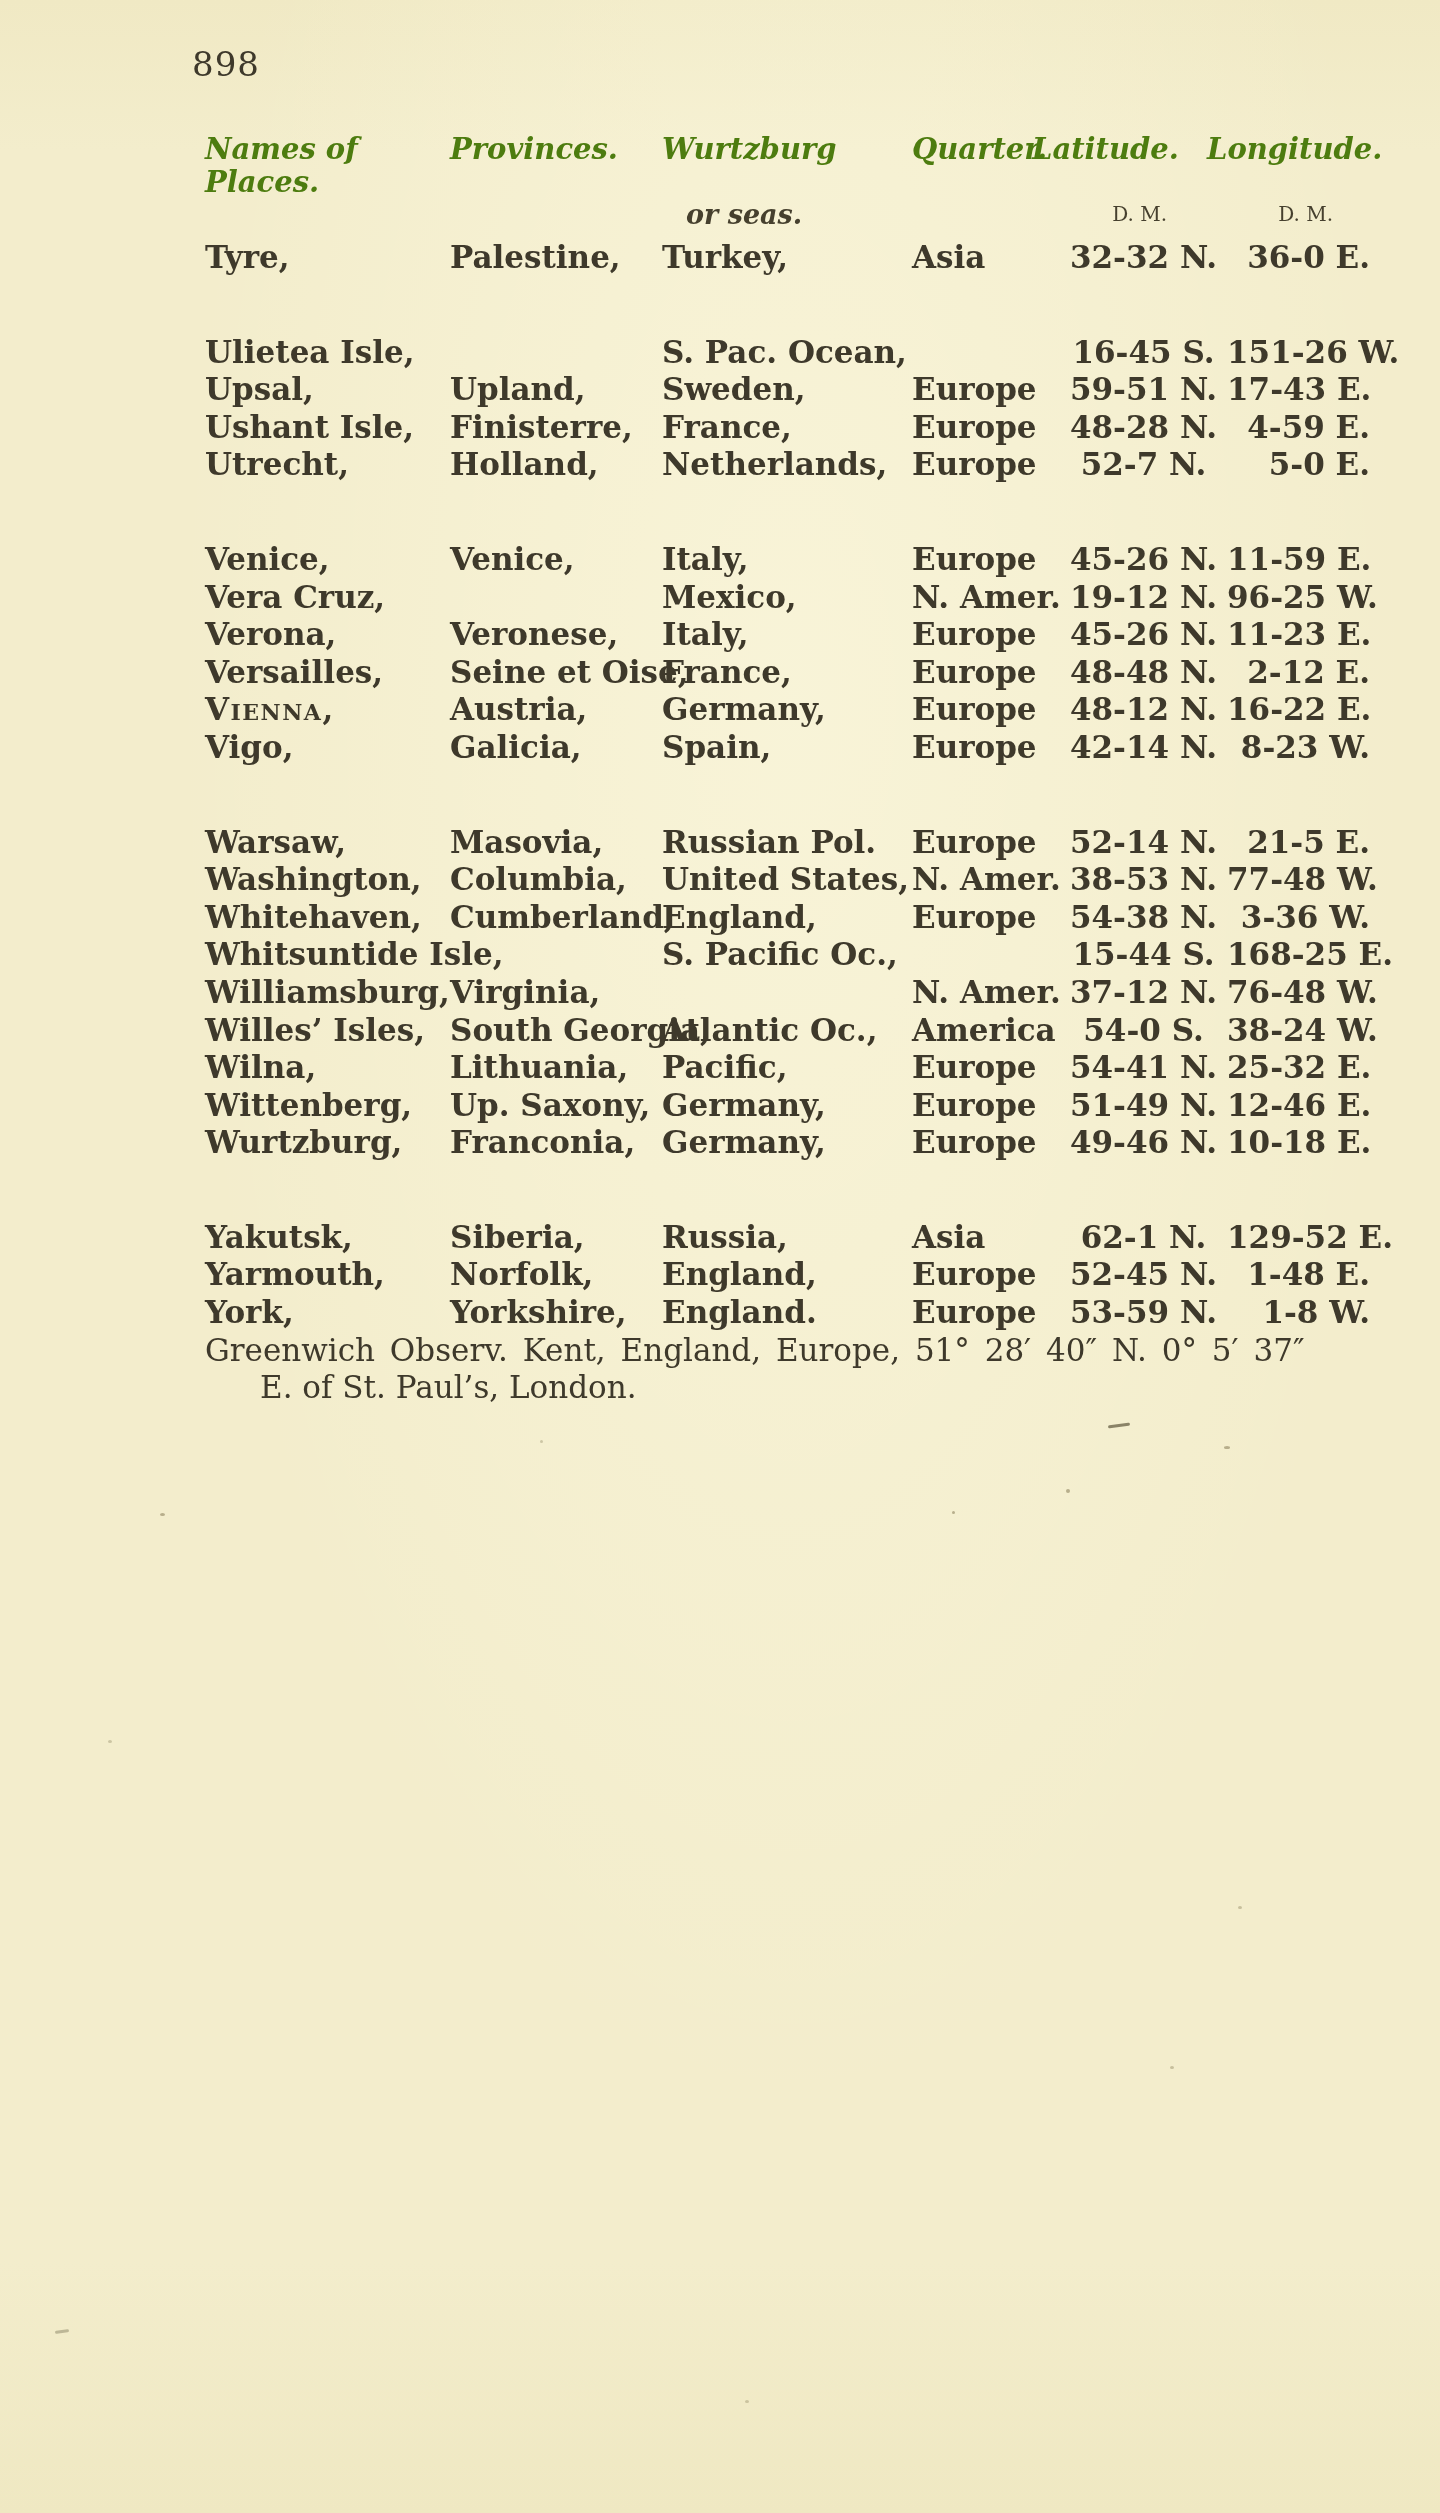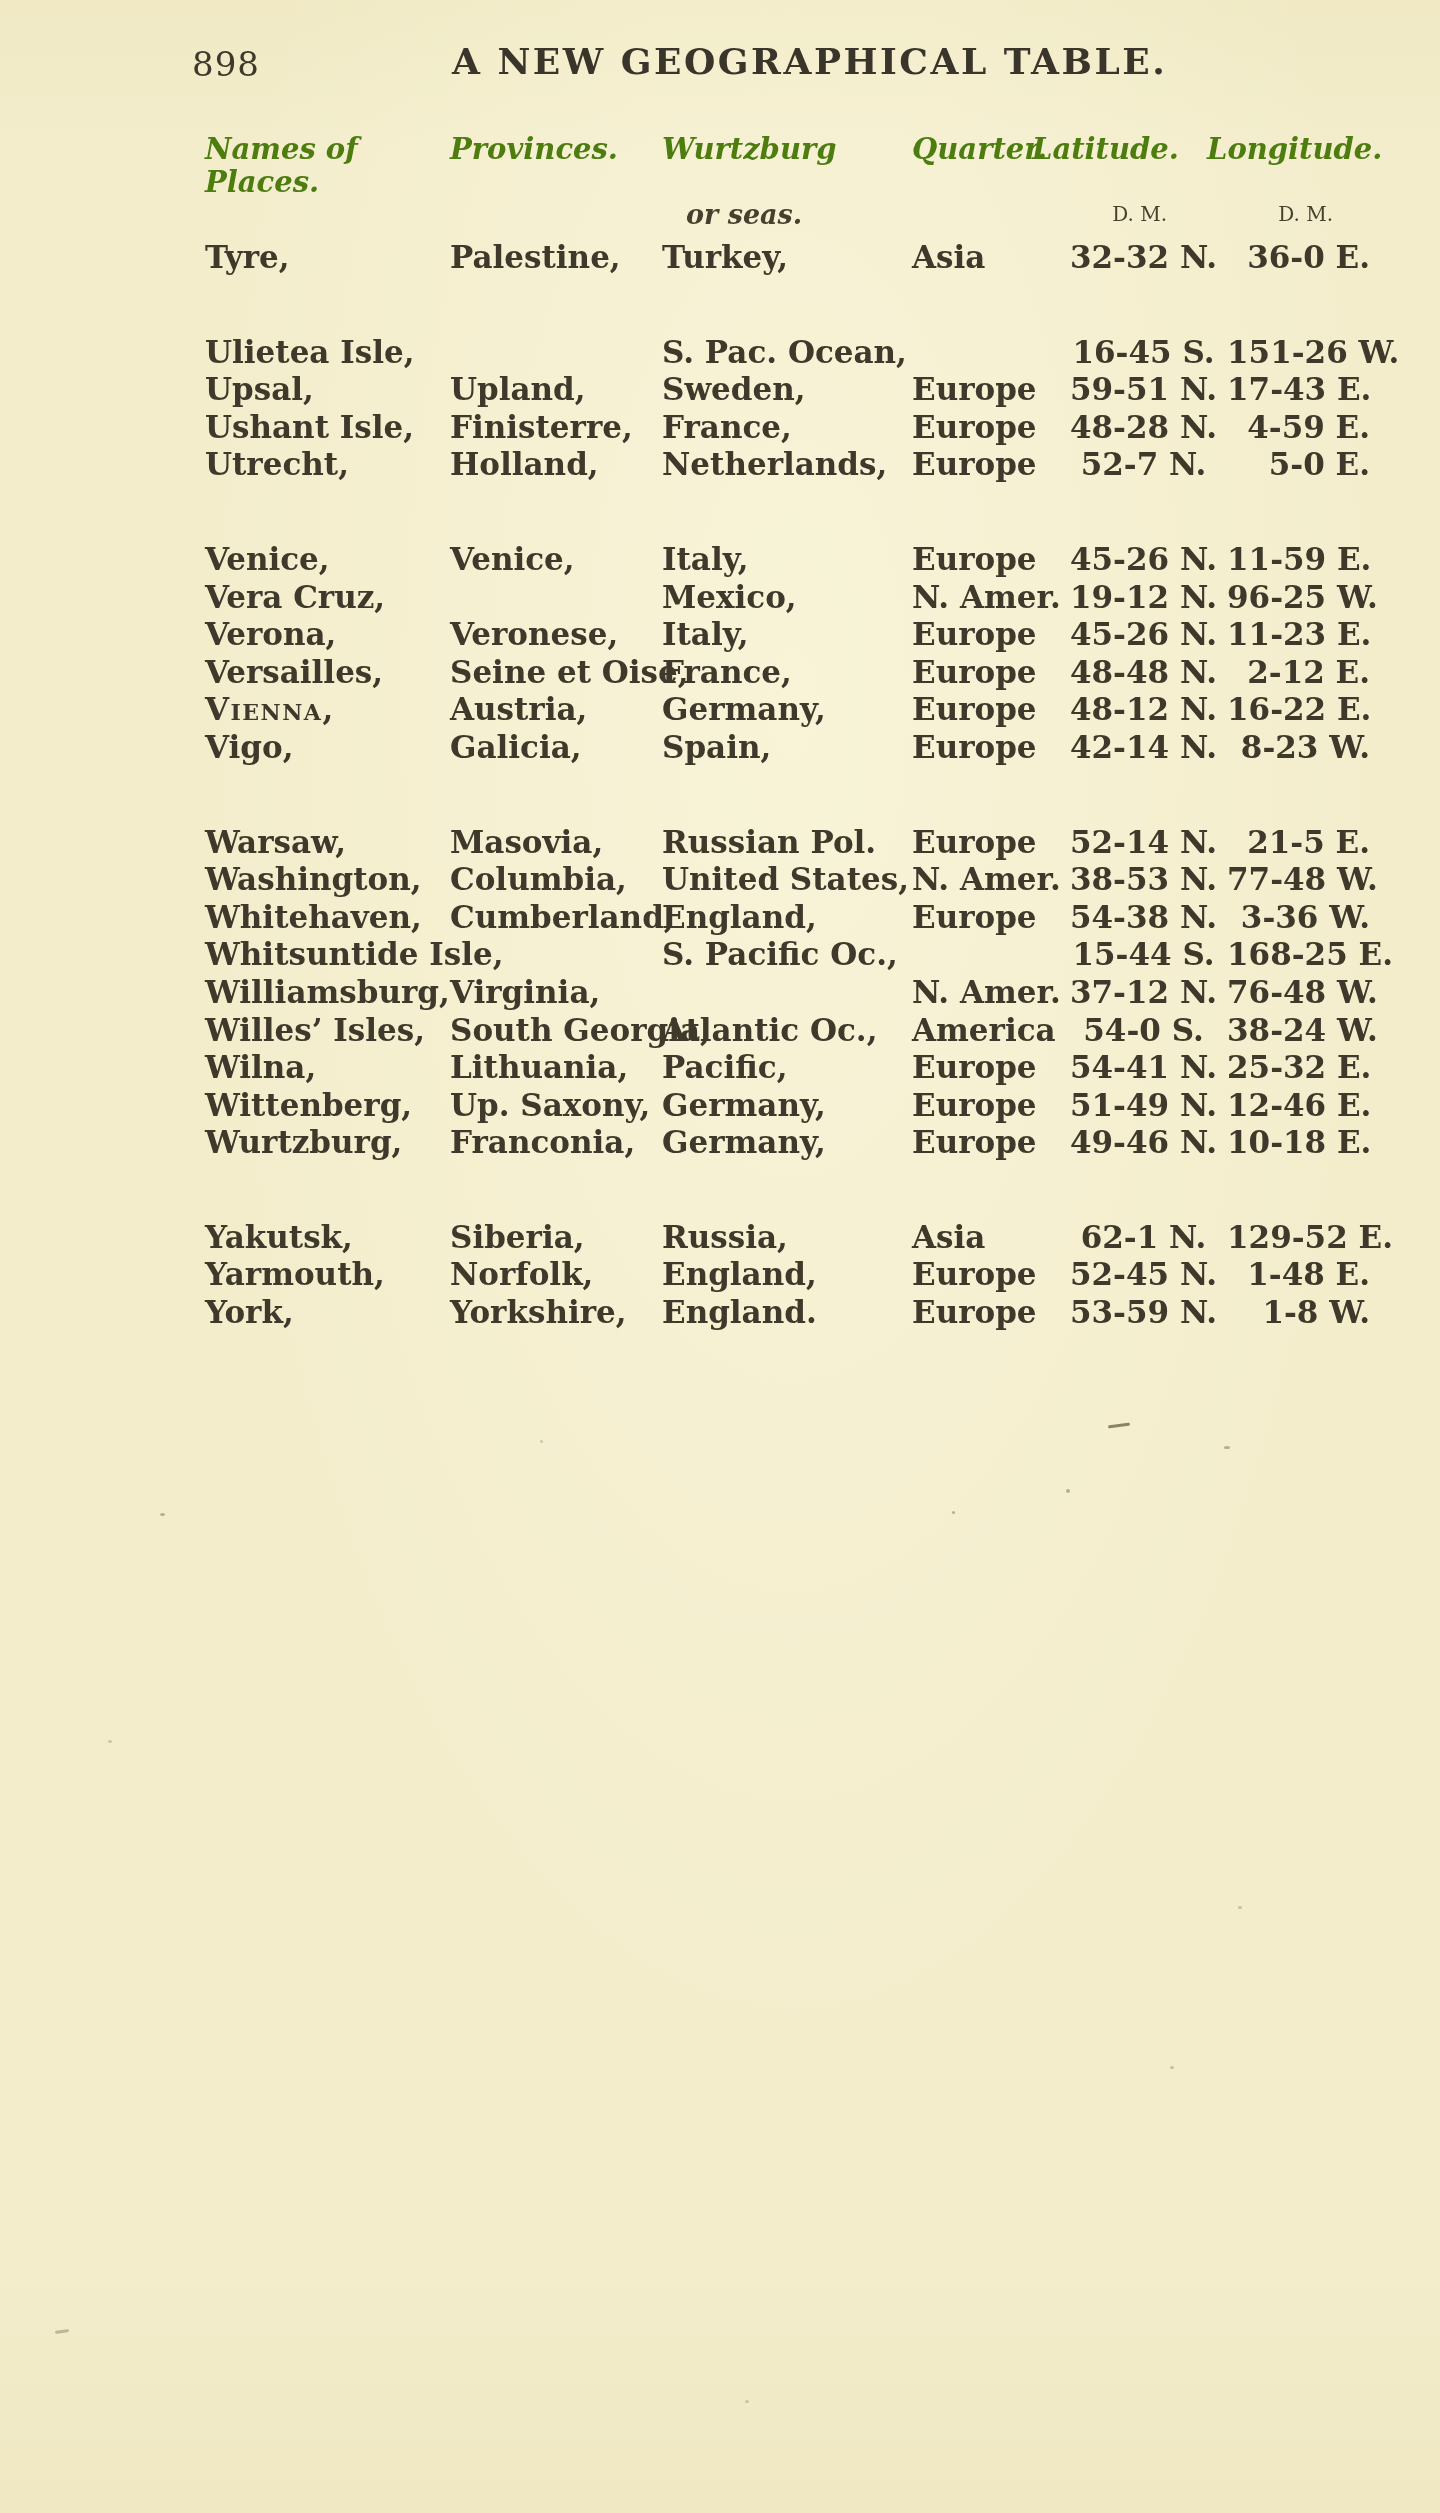--- a/index.html
+++ b/index.html
@@ -36,21 +36,20 @@
   .fline1{font-size:31px;line-height:37.6px;word-spacing:5px;white-space:nowrap;}
   .fline2{font-size:31px;line-height:37.6px;margin-left:55px;}
   .speck{position:absolute;background:#857a55;border-radius:50%;opacity:.55;}
   .dash{position:absolute;background:#5d553a;height:3px;opacity:.7;border-radius:2px;transform:rotate(-8deg);}
 </style>
 </head>
 <body>
 
 <div class="titlebar">
   <span class="pagenum">898</span>
-  <span class="ptitle">A NEW GEOGRAPHICAL TABLE.</span>
 </div>
 
 <div class="content">
 
   <div class="hrow">
     <span class="h1">Names of Places.</span>
     <span class="h2">Provinces.</span>
     <span class="h3">Wurtzburg</span>
     <span class="h4">Quarter.</span>
     <span class="h5">Latitude.</span>
@@ -246,20 +245,24 @@
       <div class="row">
         <span class="c name">York,</span>
         <span class="c prov">Yorkshire,</span>
         <span class="c ctry">England.</span>
         <span class="c qtr">Europe</span>
         <span class="c lat">53-59 N.</span>
         <span class="c lon">1-8 W.</span>
       </div>
     </div>
 
+  <div class="footer">
+    <div class="fline1">Greenwich Observ. Kent, England, Europe, 51° 28′ 40″ N.  0° 5′ 37″</div>
+    <div class="fline2">E. of St. Paul’s, London.</div>
+  </div>
 
 </div>
 
 <div class="dash" style="left:1108px;top:1424px;width:22px;"></div>
 <div class="speck" style="left:1224px;top:1446px;width:6px;height:3px;"></div>
 <div class="speck" style="left:1066px;top:1489px;width:4px;height:4px;"></div>
 <div class="speck" style="left:952px;top:1511px;width:3px;height:3px;"></div>
 <div class="speck" style="left:160px;top:1513px;width:5px;height:3px;"></div>
 <div class="speck" style="left:540px;top:1440px;width:3px;height:3px;opacity:.35;"></div>
 <div class="speck" style="left:1238px;top:1906px;width:4px;height:3px;opacity:.4;"></div>

